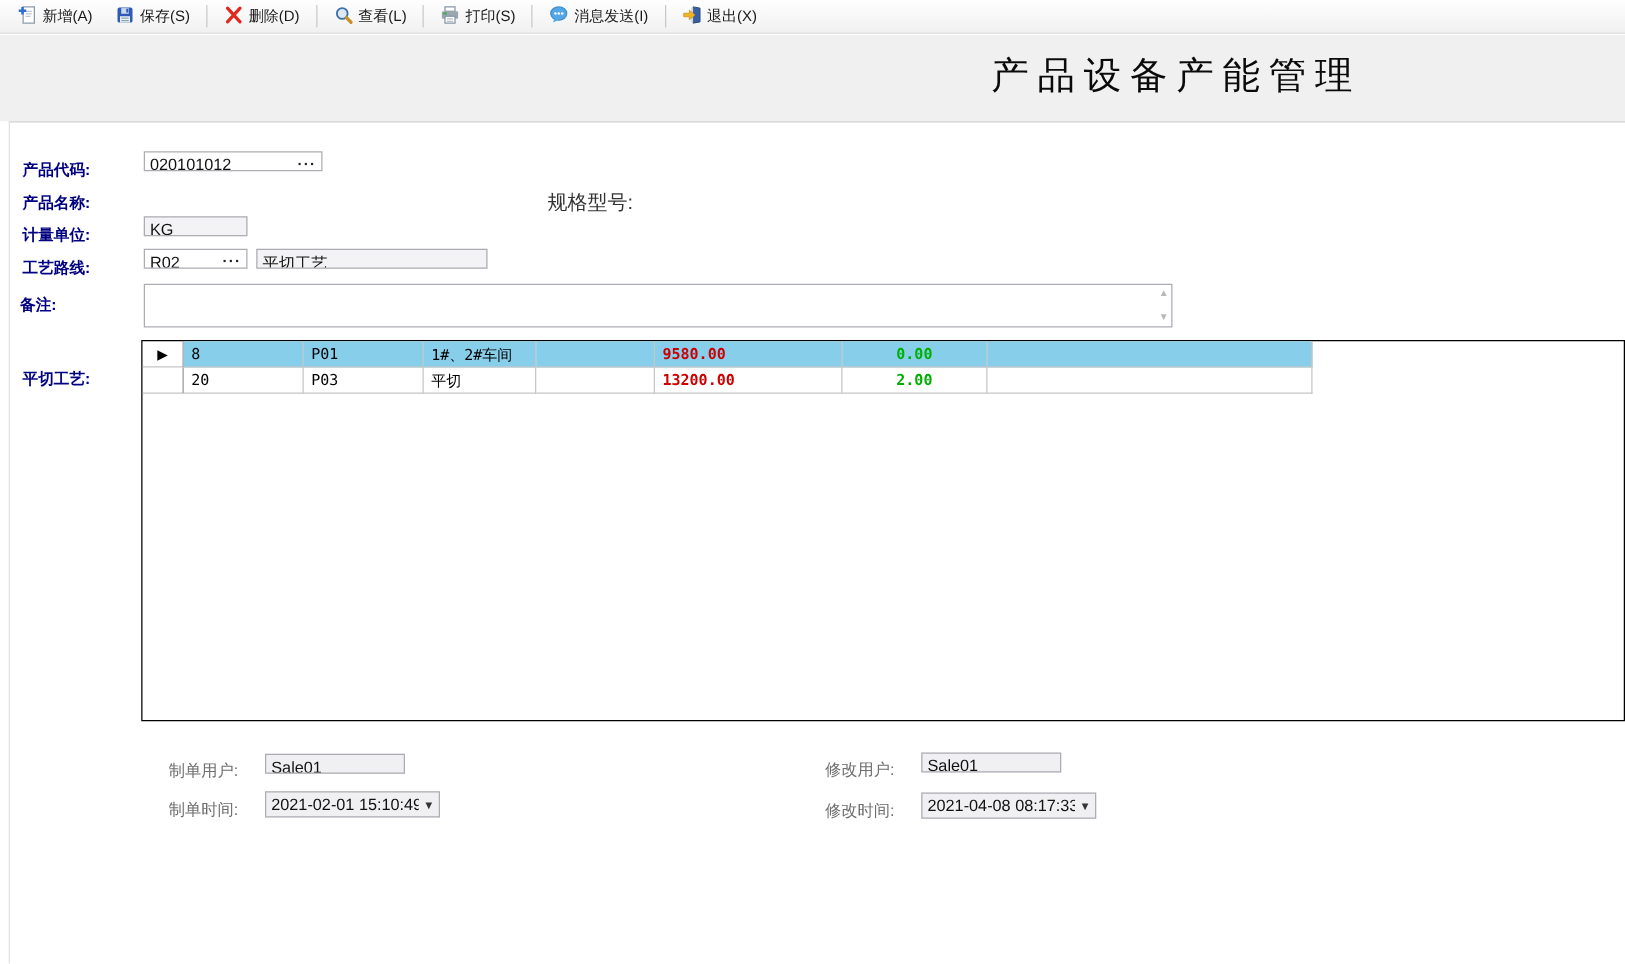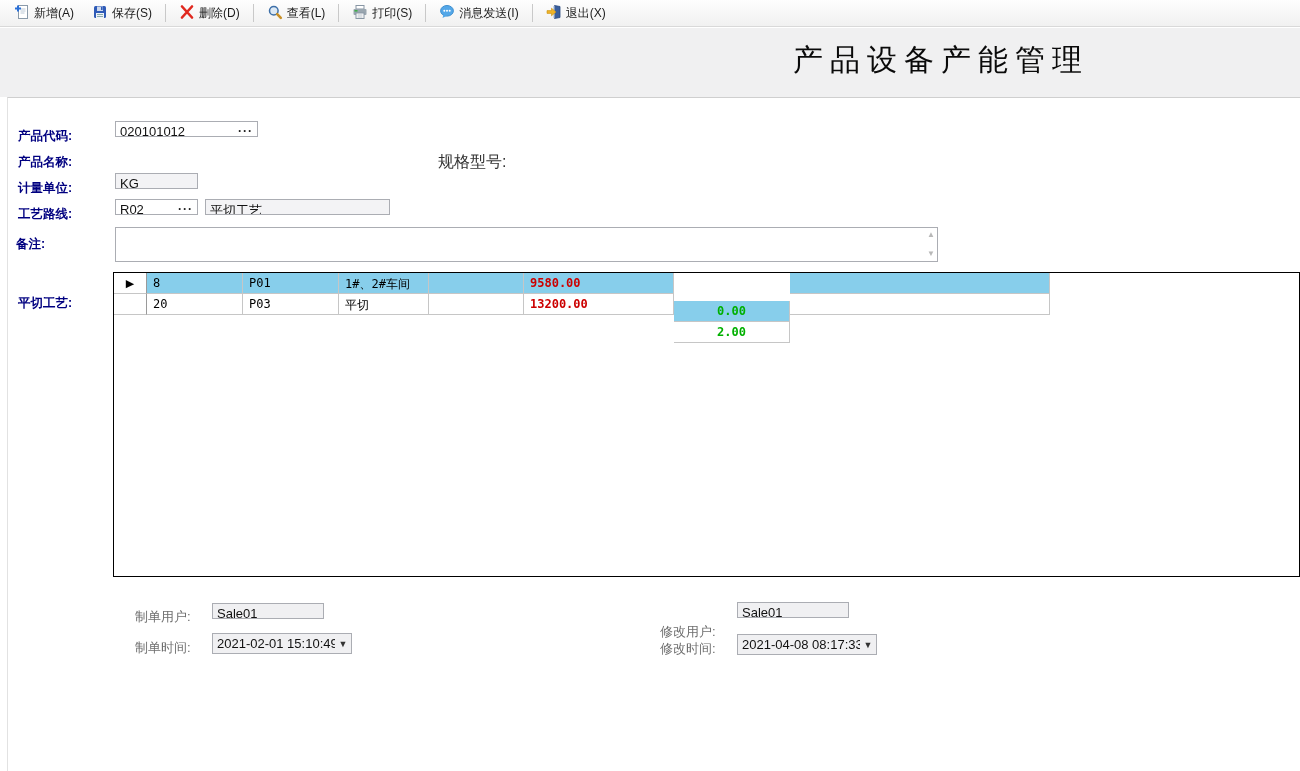--- a/index.html
+++ b/index.html
@@ -42,21 +42,21 @@
   .gcell { height:21px; border-right:1px solid #c6c6c6; border-bottom:1px solid #c6c6c6;
     padding:3px 0 0 6px; white-space:nowrap; overflow:hidden; }
   .ghead .gcell { border-bottom:1px solid #ababab; font-family:"Liberation Sans",sans-serif; color:#000; }
   .gc0{width:33px; padding-left:0; text-align:center; border-right-color:#9a9a9a;}
   .gc1{width:96px}.gc2{width:96px}.gc3{width:90px}.gc4{width:95px}
   .gc5{width:150px}.gc6{width:116px; padding-left:0; text-align:center;}
   .gc7{width:260px}
   .gdata { font-family:"DejaVu Sans Mono","Liberation Mono",monospace; }
   .grow.sel .gcell:not(.gc0) { background:var(--sel-color,#87ceeb); }
   .cap { color:var(--cap-color,#cc0000); font-weight:bold; }
-  .prep { color:var(--prep-color,#00b000); font-weight:bold;margin-top:28px; }
+  .prep { color:var(--prep-color,#00b000); font-weight:bold; }
   .rowarrow { font-size:11px; color:#000; }
 
   
   .glabel { position:absolute; font-size:13px; color:#6e6e6e; }
   .combo { position:absolute; height:21px; border:1px solid #abadb3; background:#f0f0f2;
     font-size:13px; color:#111; display:flex; align-items:center; }
   .combo .ctext { flex:1; padding-left:4px; white-space:nowrap; overflow:hidden; }
   .combo .carrow { width:16px; text-align:center; font-size:9px; color:#333; flex:0 0 16px; }
 </style>
 </head>
@@ -196,21 +196,21 @@
   <div class="glabel" style="left:135px; top:608px;">制单用户:</div>
   <div class="fbox dis" style="left:212px; top:603px; width:112px; background:#f0f0f2;">
     <span>Sale01</span>
   </div>
   <div class="glabel" style="left:135px; top:639px;">制单时间:</div>
   <div class="combo" style="left:212px; top:633px; width:140px;">
     <span class="ctext">2021-02-01 15:10:49</span>
     <span class="carrow">▼</span>
   </div>
 
-  <div class="glabel" style="left:660px; top:607px;margin-top:16px;">修改用户:</div>
+  <div class="glabel" style="left:660px; top:607px;">修改用户:</div>
   <div class="fbox dis" style="left:737px; top:602px; width:112px; background:#f0f0f2;">
     <span>Sale01</span>
   </div>
   <div class="glabel" style="left:660px; top:640px;">修改时间:</div>
   <div class="combo" style="left:737px; top:634px; width:140px;">
     <span class="ctext">2021-04-08 08:17:33</span>
     <span class="carrow">▼</span>
   </div>
 
 </div>

